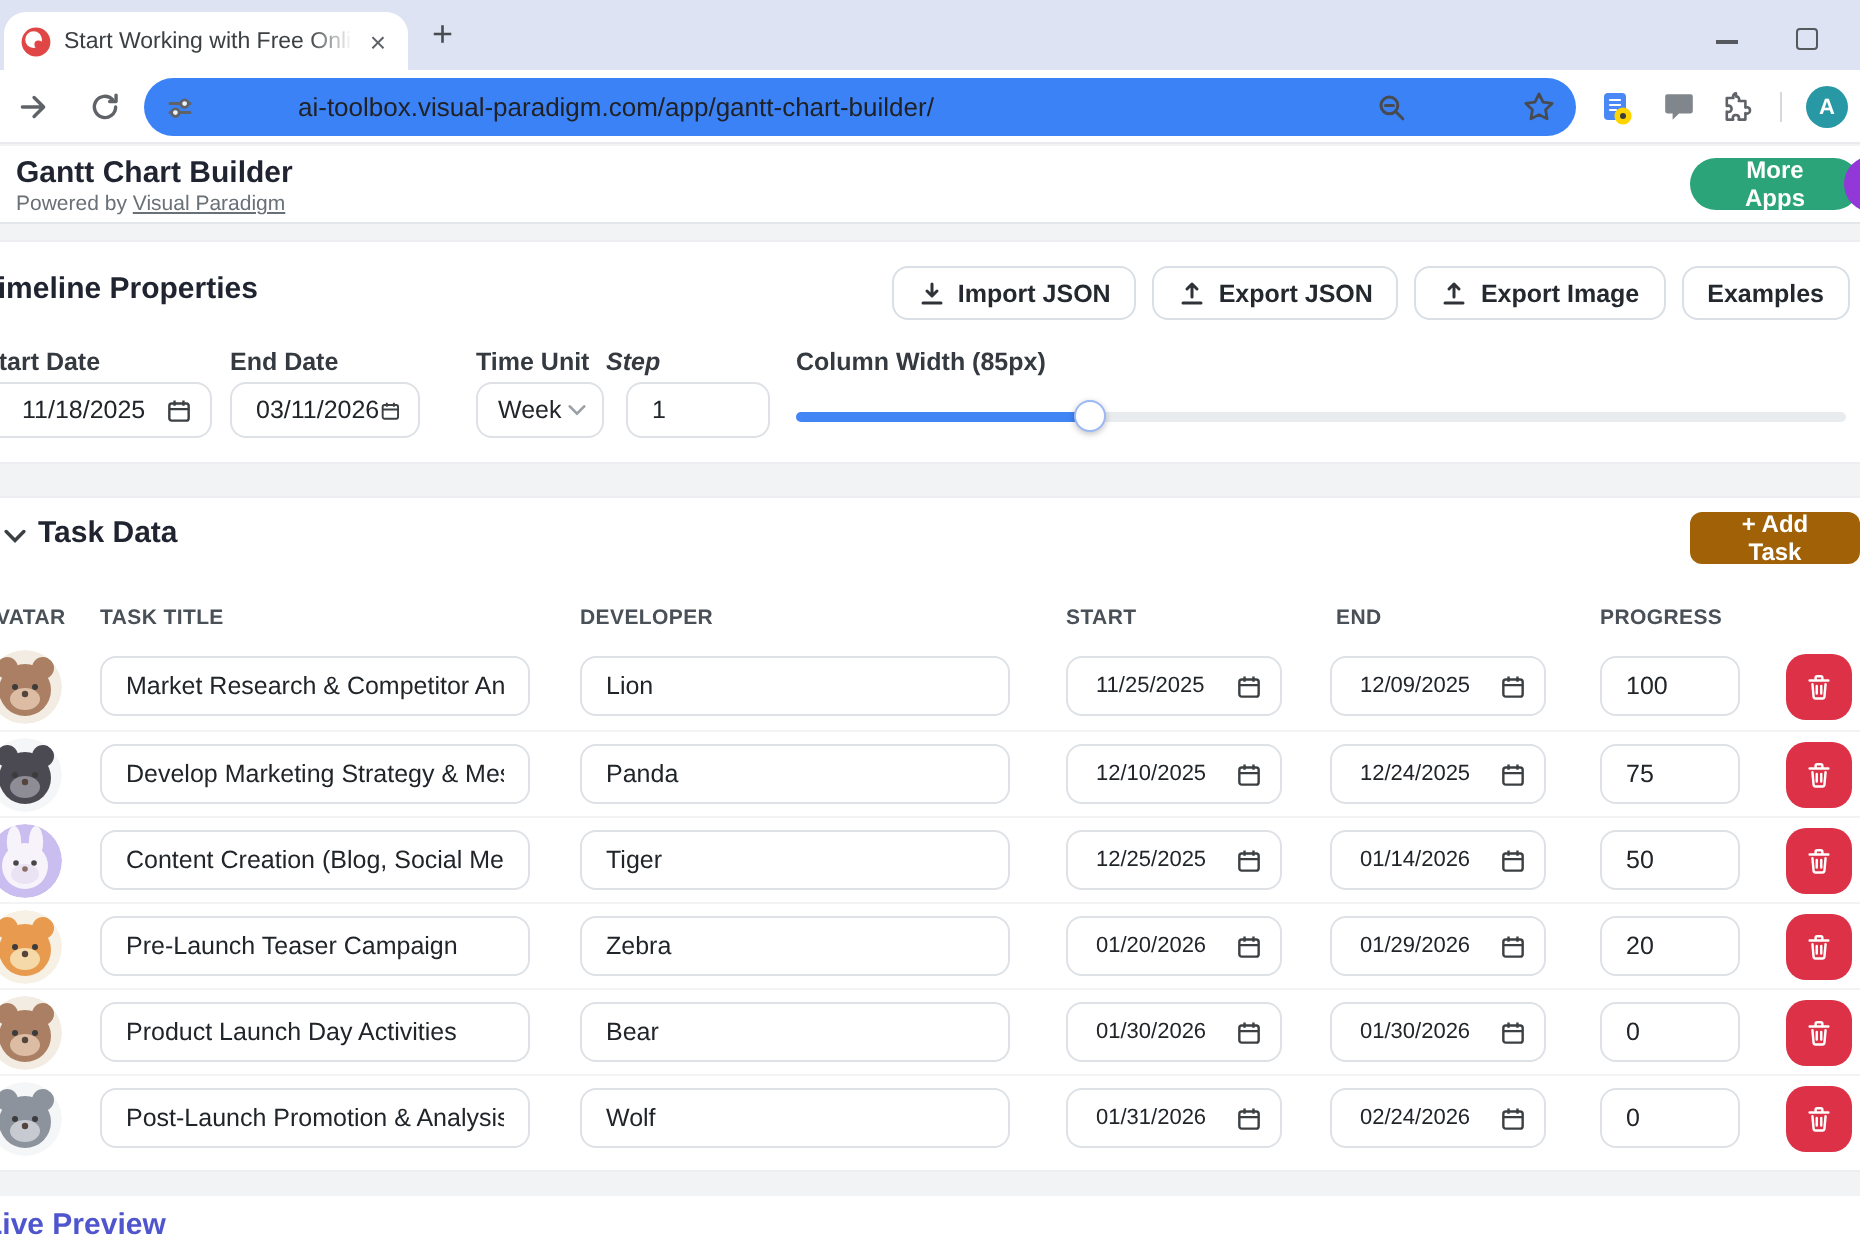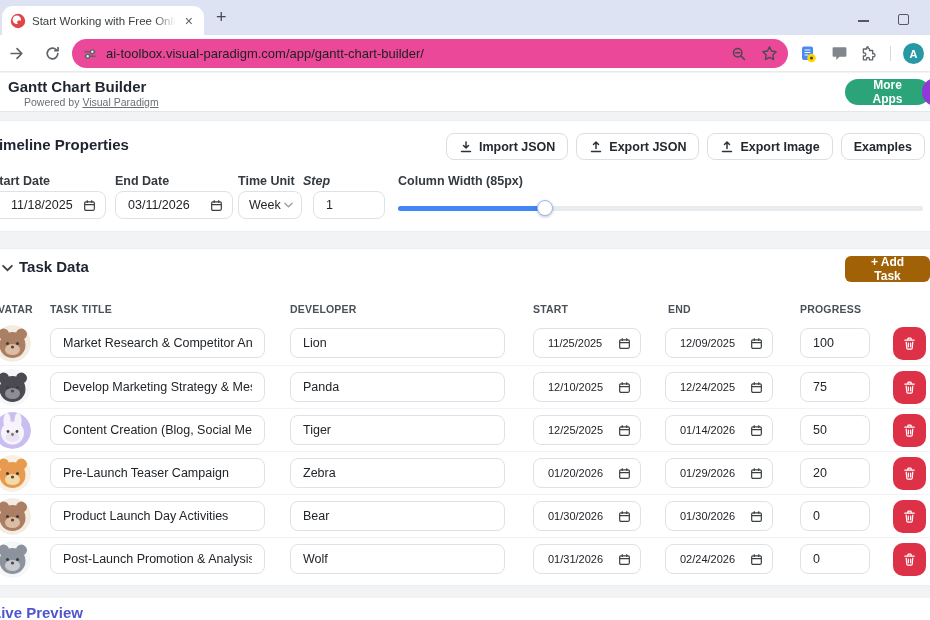--- a/index.html
+++ b/index.html
@@ -15,32 +15,32 @@
                -webkit-mask-image:linear-gradient(90deg,#000 85%,transparent); }
   .tab-close { font-size:14px; color:#5f6368; line-height:1; padding:1px 3px; border-radius:50%; }
   .newtab { position:absolute; left:216px; top:7px; font-size:18px; color:#474b4f; line-height:20px; }
   .win-min { position:absolute; left:858px; top:20px; width:11px; height:2px; background:#55585c; }
   .win-max { position:absolute; left:898px; top:14px; width:11px; height:11px; border:1.5px solid #55585c; border-radius:2px; }
 
   
   .toolbar { position:absolute; top:35px; left:0; right:0; height:37px; background:#fff; border-bottom:1px solid #e8eaed; }
   .nav-ic { position:absolute; top:10px; }
   .omnibox { position:absolute; left:72px; top:4px; width:716px; height:29px; border-radius:15px;
-             background:#ec4899; display:flex; align-items:center; padding:0 10px; }
+             background:#3b82f6; display:flex; align-items:center; padding:0 10px;gap:43px; }
   .url { font-size:13px; color:#202124; margin-left:8px; flex:1; white-space:nowrap; overflow:hidden; }
   .omni-ic { margin-left:14px; display:flex; align-items:center; }
   .ext { position:absolute; top:10px; }
   .tb-sep { position:absolute; left:890px; top:11px; width:1px; height:15px; background:#d5d8dd; }
   .profile { position:absolute; left:903px; top:8px; width:21px; height:21px; border-radius:50%;
              background:#2898a4; color:#fff; font-size:11px; font-weight:bold; display:flex; align-items:center; justify-content:center; }
 
   
   .appheader { position:absolute; top:73px; left:0; right:0; height:39px; background:#fff; border-bottom:1px solid #e3e6ea; }
   .app-title { position:absolute; left:8px; top:5px; font-size:15px; font-weight:bold; color:#1f2430; }
-  .app-sub { position:absolute; left:8px; top:23px; font-size:10.5px; color:#697076;margin-left:16px; }
+  .app-sub { position:absolute; left:8px; top:23px; font-size:10.5px; color:#697076; }
   .app-sub a-like, .vp-link { text-decoration:underline; color:#697076; }
   .more-apps { position:absolute; left:845px; top:6px; height:26px; padding:0 13px; border-radius:13px;
                background:#2aa478; color:#fff; font-size:12px; font-weight:bold; display:flex; align-items:center; border:none; }
   .hdr-avatar { position:absolute; left:922px; top:5px; width:28px; height:28px; border-radius:50%; background:#9238d8; }
 
   
   .band { position:absolute; left:0; right:0; background:#fff; border-top:1px solid #eceef1; border-bottom:1px solid #eceef1; }
   .band1 { top:120px; height:112px; }
   .band2 { top:248px; height:338px; }
   .band3 { top:598px; height:24px; border:none; }
@@ -48,21 +48,21 @@
   
   .tl-heading { position:absolute; left:-10px; top:136px; font-size:15px; font-weight:bold; color:#1f2430; }
   .tl-buttons { position:absolute; right:5px; top:133px; display:flex; gap:8px; }
   .btn-light { height:27px; padding:0 12px; border:1px solid #dadfe5; border-radius:8px; background:#fff;
                font-size:12.5px; font-weight:bold; color:#24292f; display:flex; align-items:center; gap:6px; font-family:inherit; }
   .fld-label { position:absolute; top:174px; font-size:12.5px; font-weight:bold; color:#343a40; }
   .lb-start { left:-9px; } .lb-end { left:115px; } .lb-unit { left:238px; } .lb-step { left:303px;font-style:italic; } .lb-colw { left:398px; }
   .field { position:absolute; top:191px; height:28px; border:1px solid #dee2e6; border-radius:8px; background:#fff;
            font-size:12.5px; color:#212529; display:flex; align-items:center; justify-content:space-between; padding:0 9px 0 12px; }
   .f-start { left:-12px; width:118px; padding-left:22px; }
-  .f-end { left:115px; width:118px; }
+  .f-end { left:115px; width:95px; }
   .f-unit { left:238px; width:64px; padding:0 8px 0 10px; }
   input.txt { position:absolute; top:191px; height:28px; border:1px solid #dee2e6; border-radius:8px; background:#fff;
               font-size:12.5px; color:#212529; padding:0 12px; font-family:inherit; outline:none; }
   .slider { position:absolute; left:398px; top:200px; width:525px; height:16px; }
   .slider .track { position:absolute; top:6px; left:0; right:0; height:5px; border-radius:3px; background:#e9ecef; }
   .slider .fill { position:absolute; top:6px; left:0; height:5px; border-radius:3px; background:#4285f4; }
   .slider .thumb { position:absolute; top:0; width:16px; height:16px; border-radius:50%; background:#fff;
                    border:1.5px solid #9bb8f5; box-shadow:0 1px 3px rgba(0,0,0,.25); }
 
   

